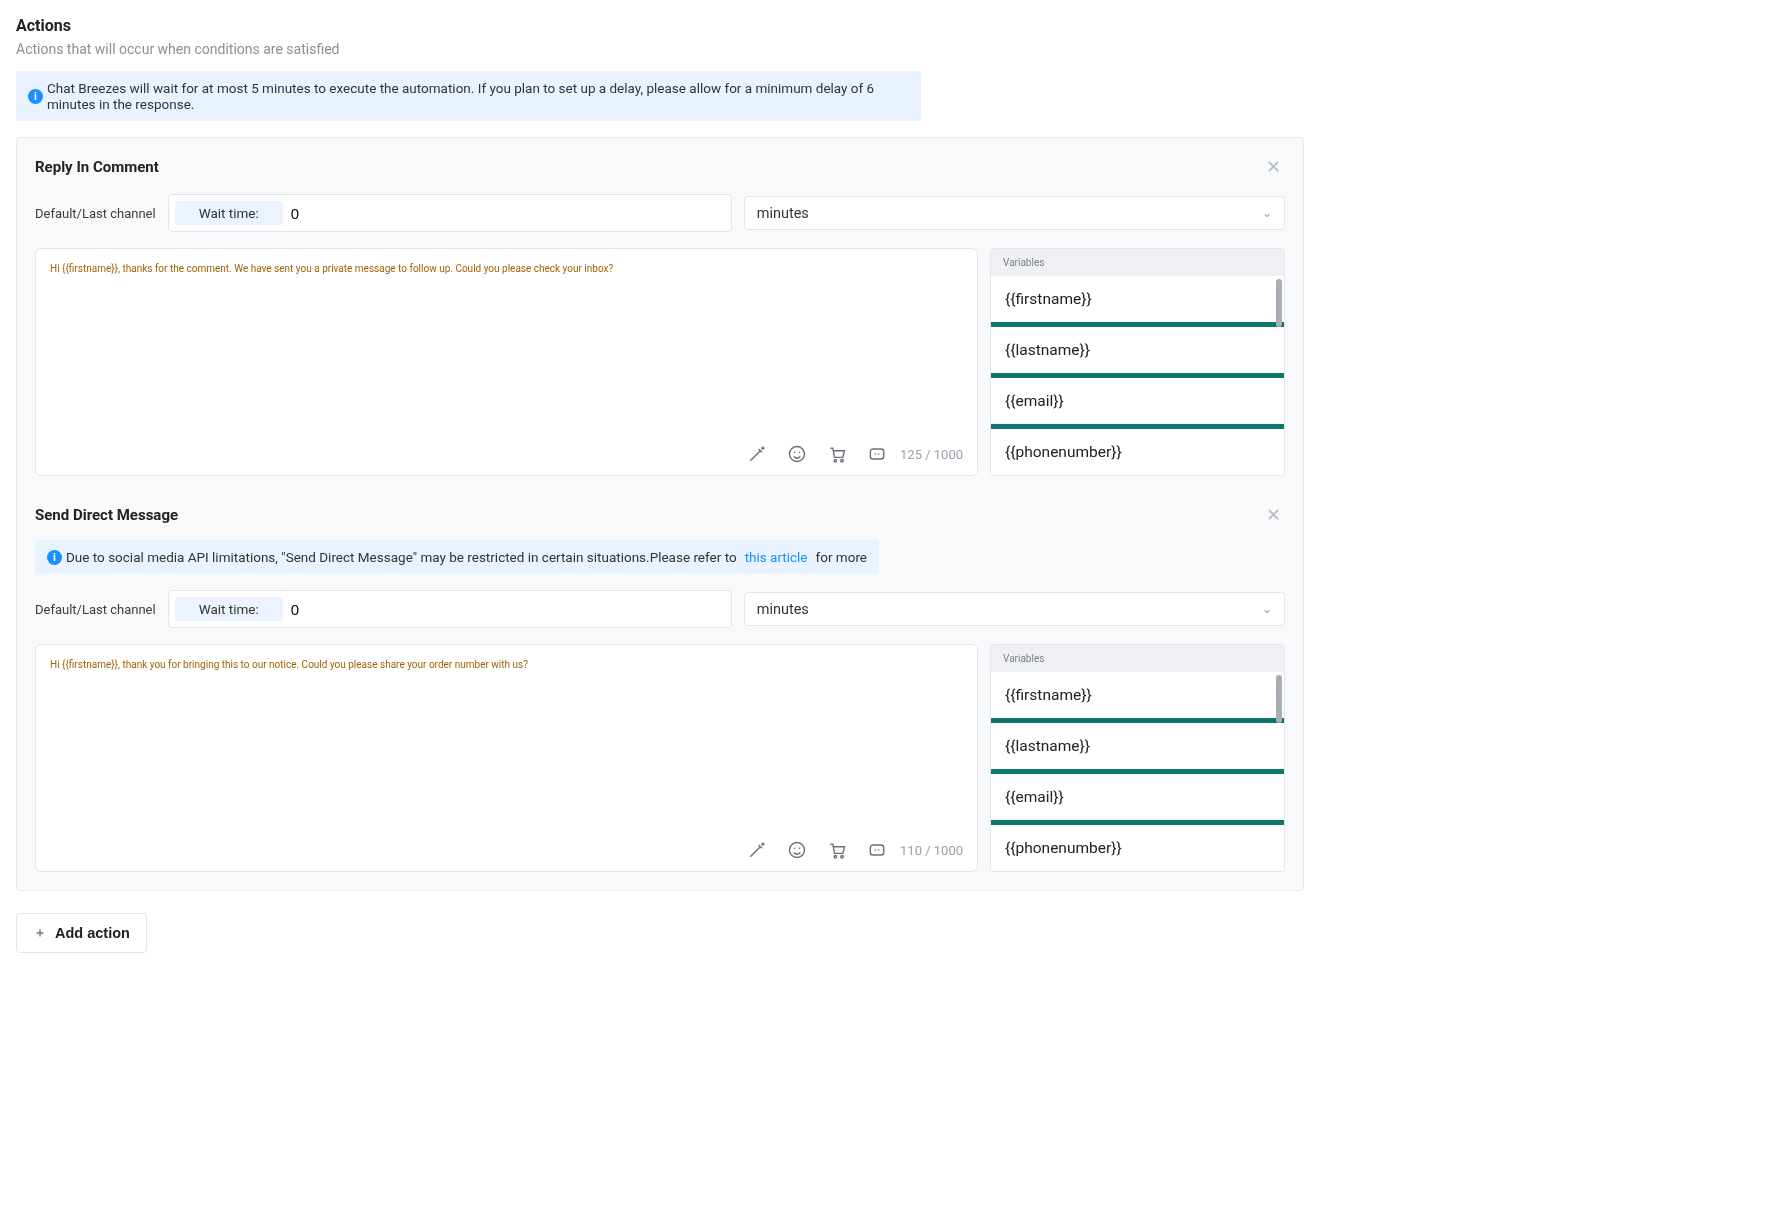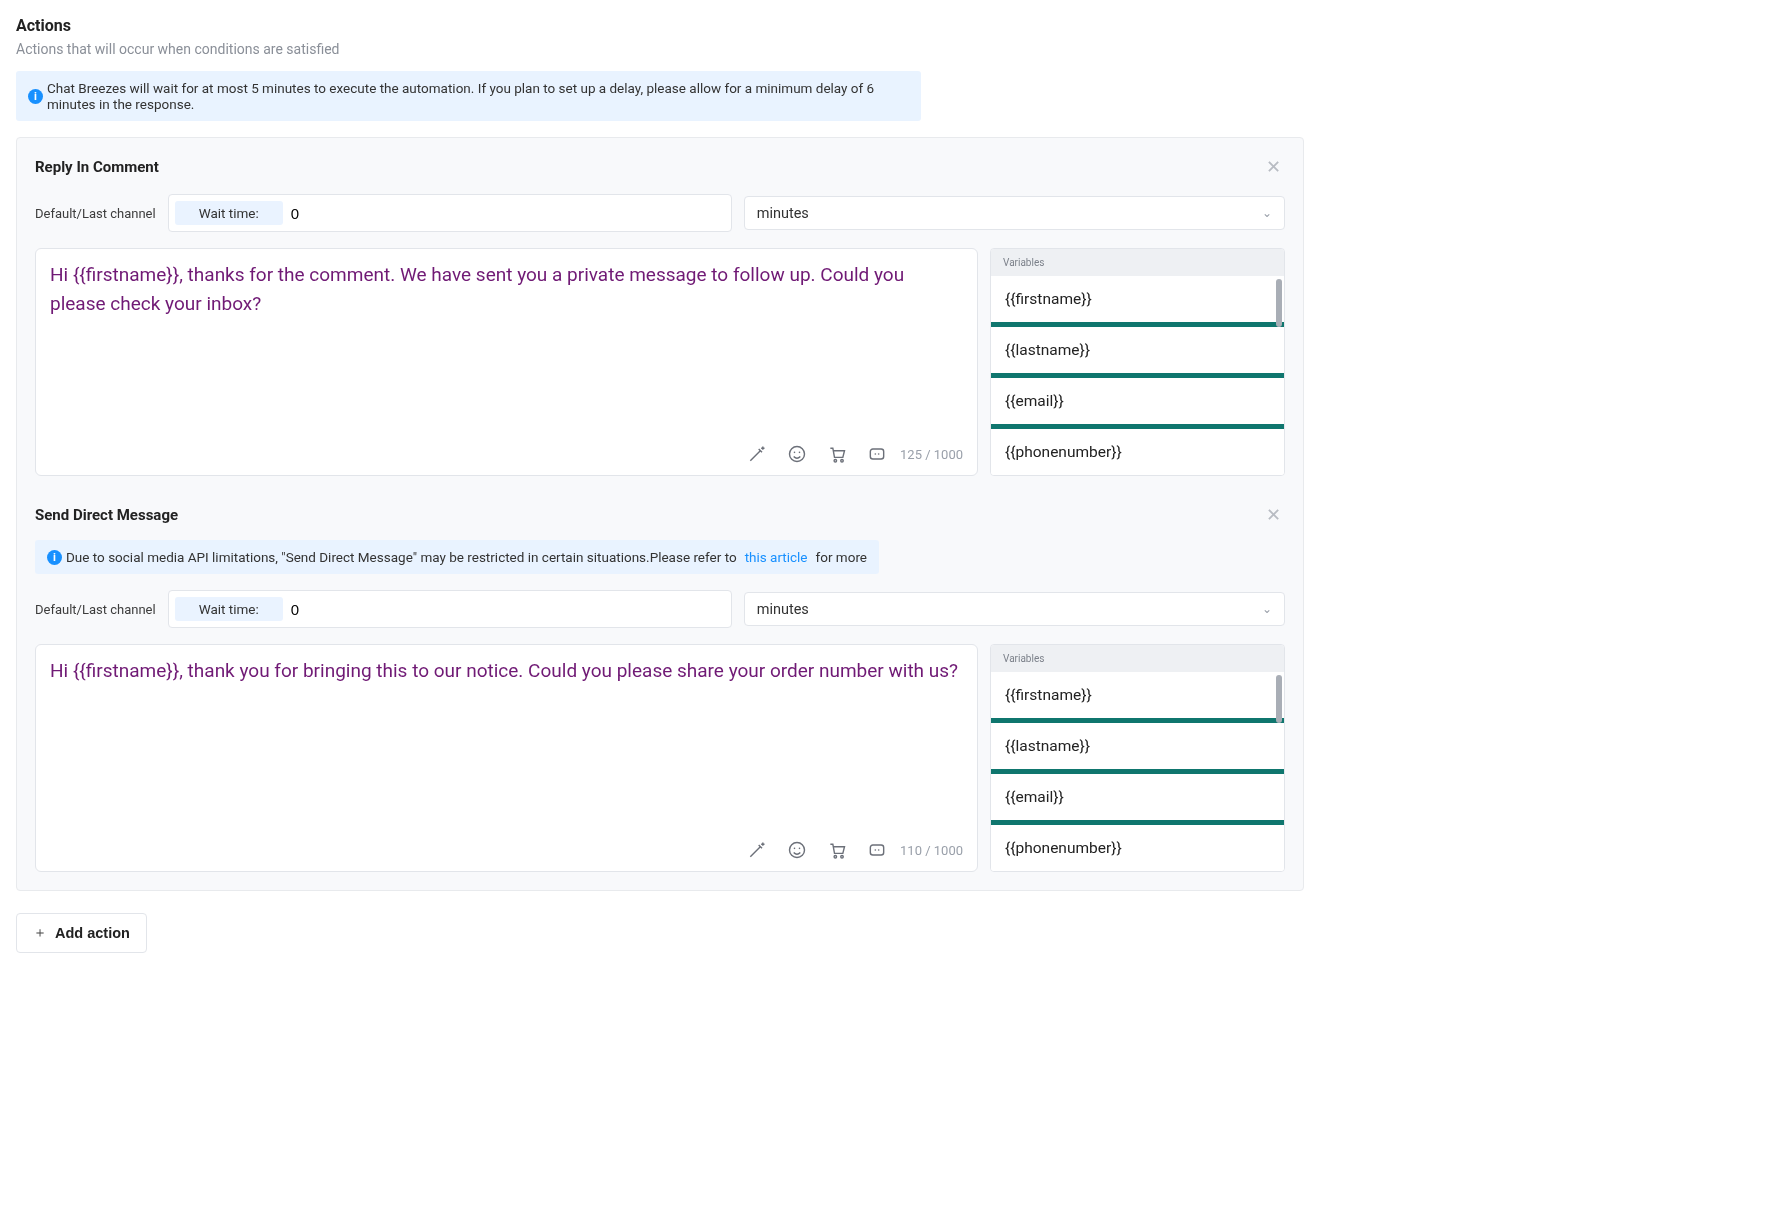--- a/index.html
+++ b/index.html
@@ -75,21 +75,21 @@
     padding: 16px 12px; cursor: pointer; font-size: 14.5px; color: #333;
   }
   .chev { color: #9aa0aa; font-size: 12px; }
   .editor-row { display: flex; gap: 12px; margin-top: 16px; align-items: stretch; }
   .editor {
     background: #fff; border: 1px solid #e2e5ea; border-radius: 6px;
     width: 943px; display: flex; flex-direction: column; justify-content: space-between;
     min-height: 212px;
   }
   .editor-text {
-    padding: 12px 14px; font-size: 19px; color: #701a75; line-height: 1.5;
+    padding: 12px 14px; font-size: 10px; color: #a16207; line-height: 1.5;
     min-height: 150px;
   }
   .editor-toolbar {
     display: flex; align-items: center; justify-content: flex-end;
     gap: 18px; padding: 6px 14px 10px; text-align: right;
   }
   .tb-icon {
     width: 22px; height: 22px; display: inline-flex; align-items: center; justify-content: center;
     color: #6c7079; cursor: pointer;
   }

